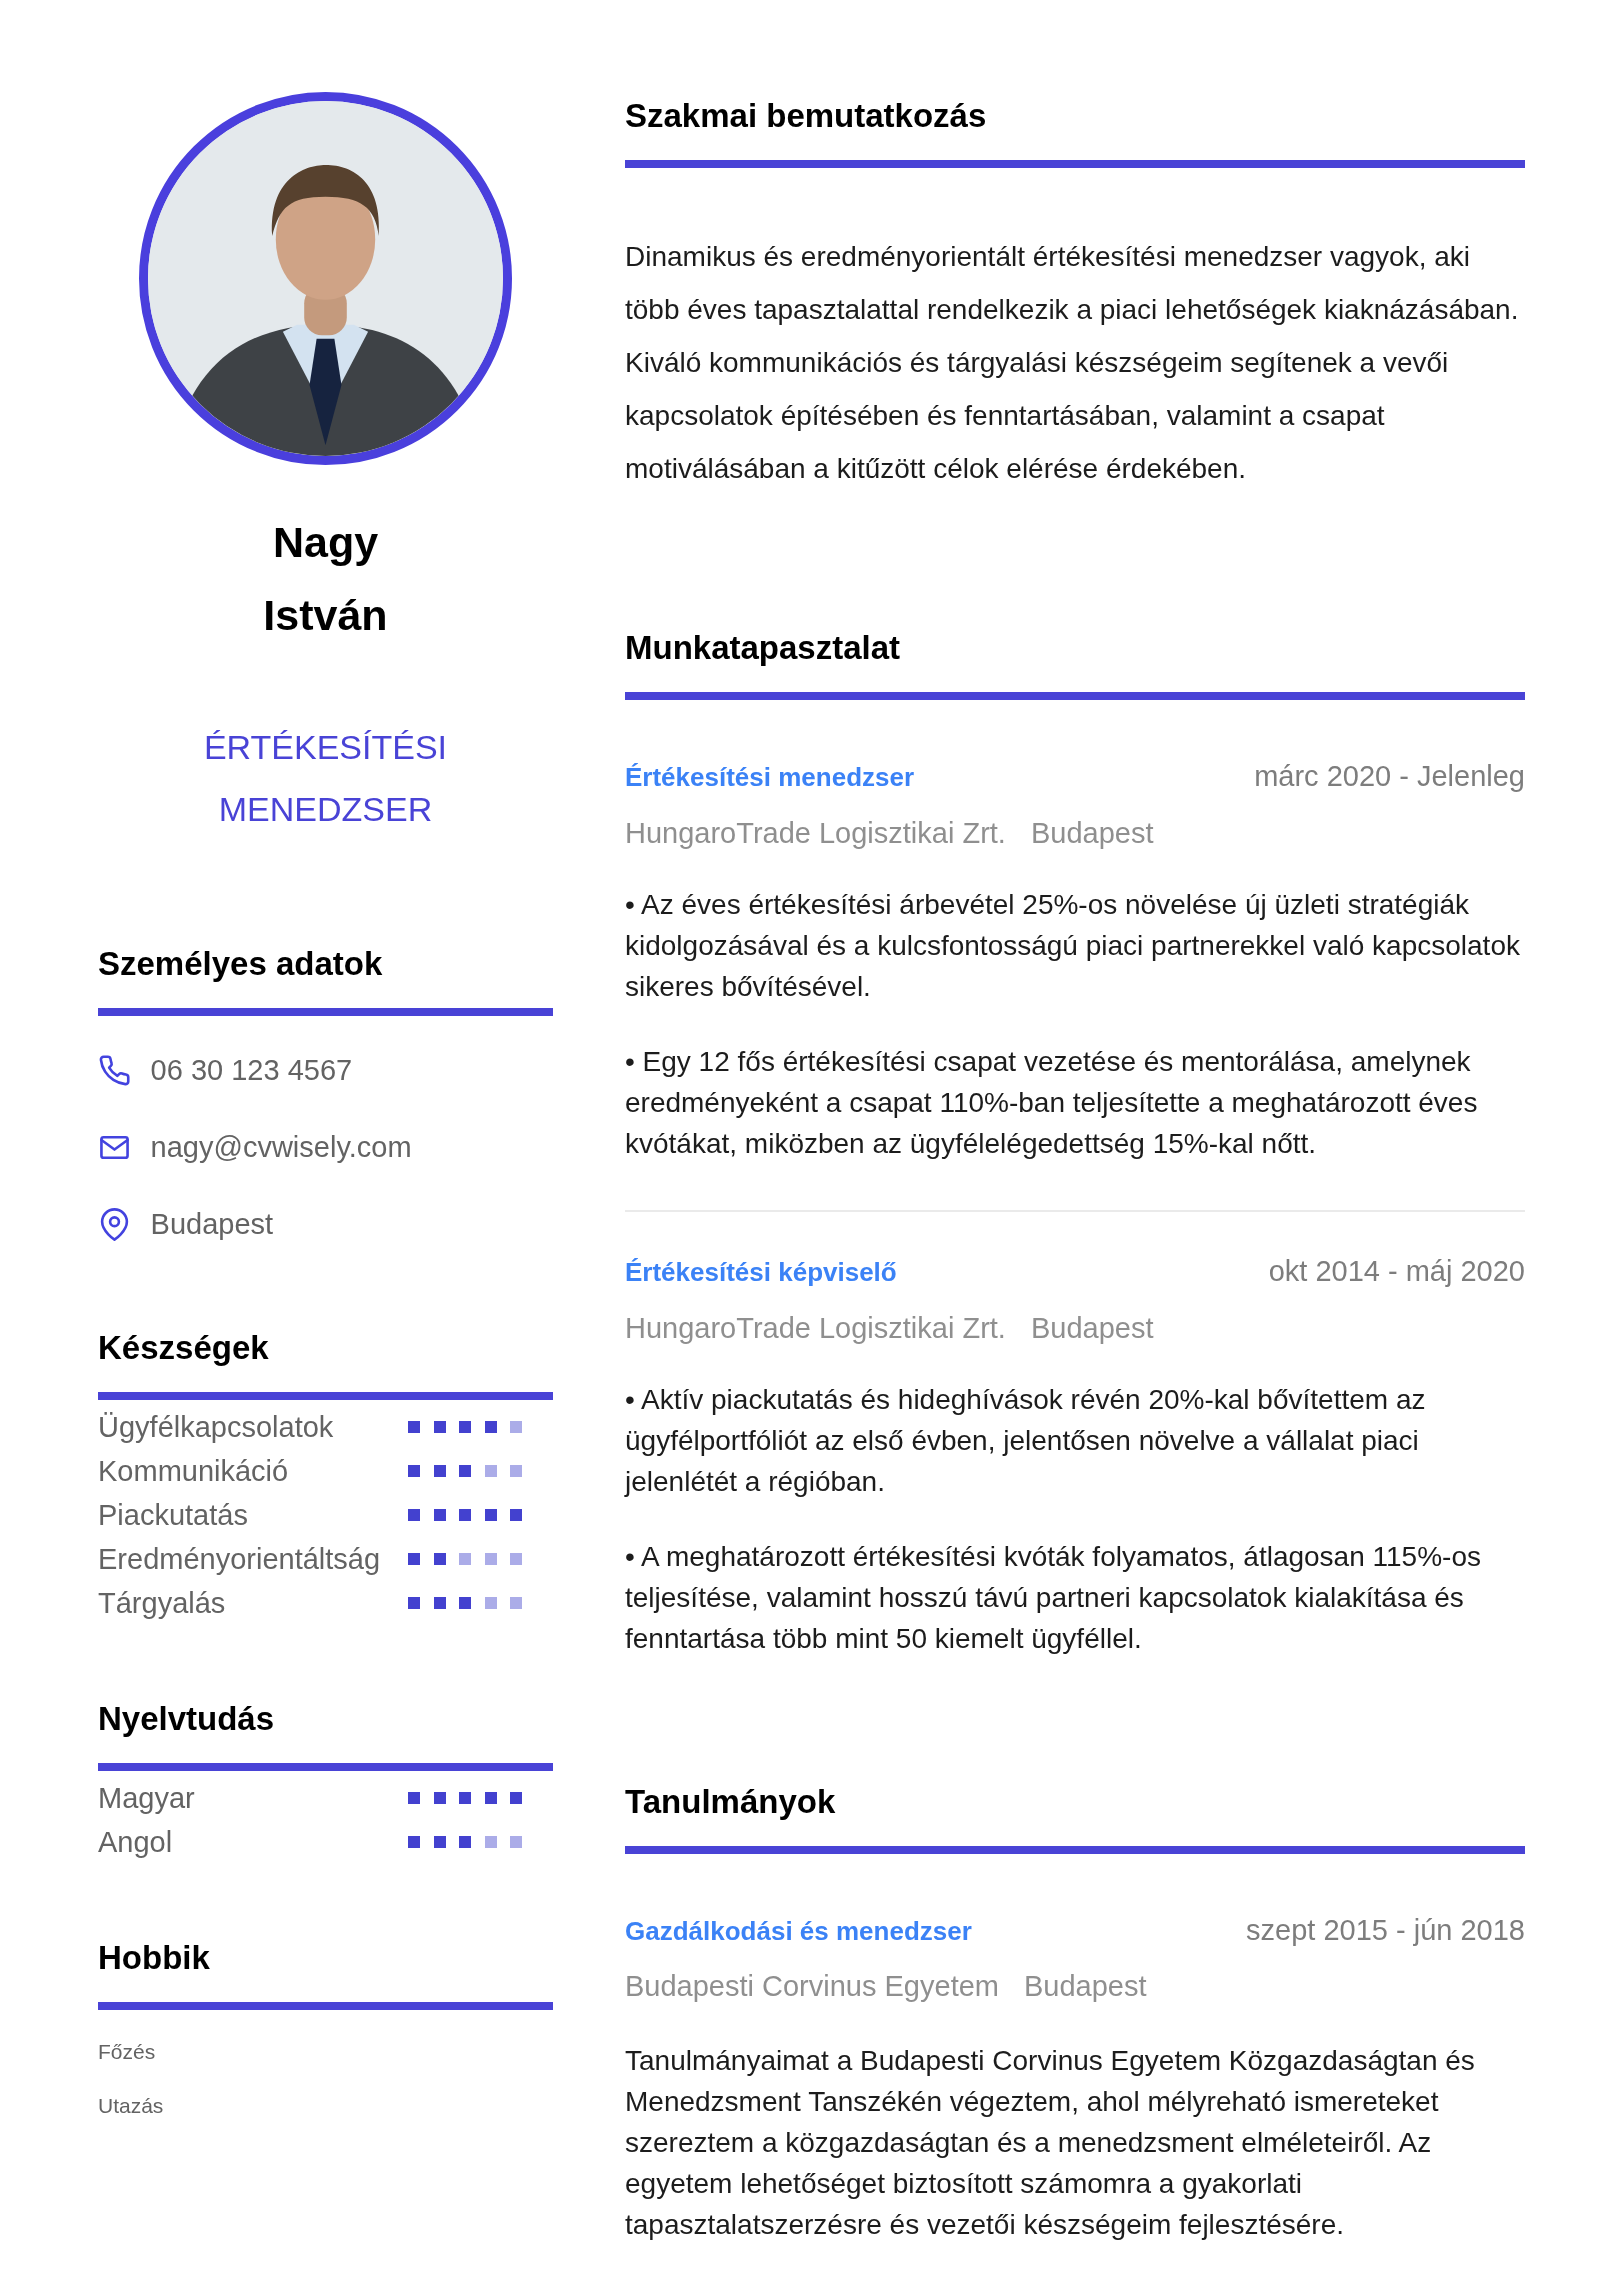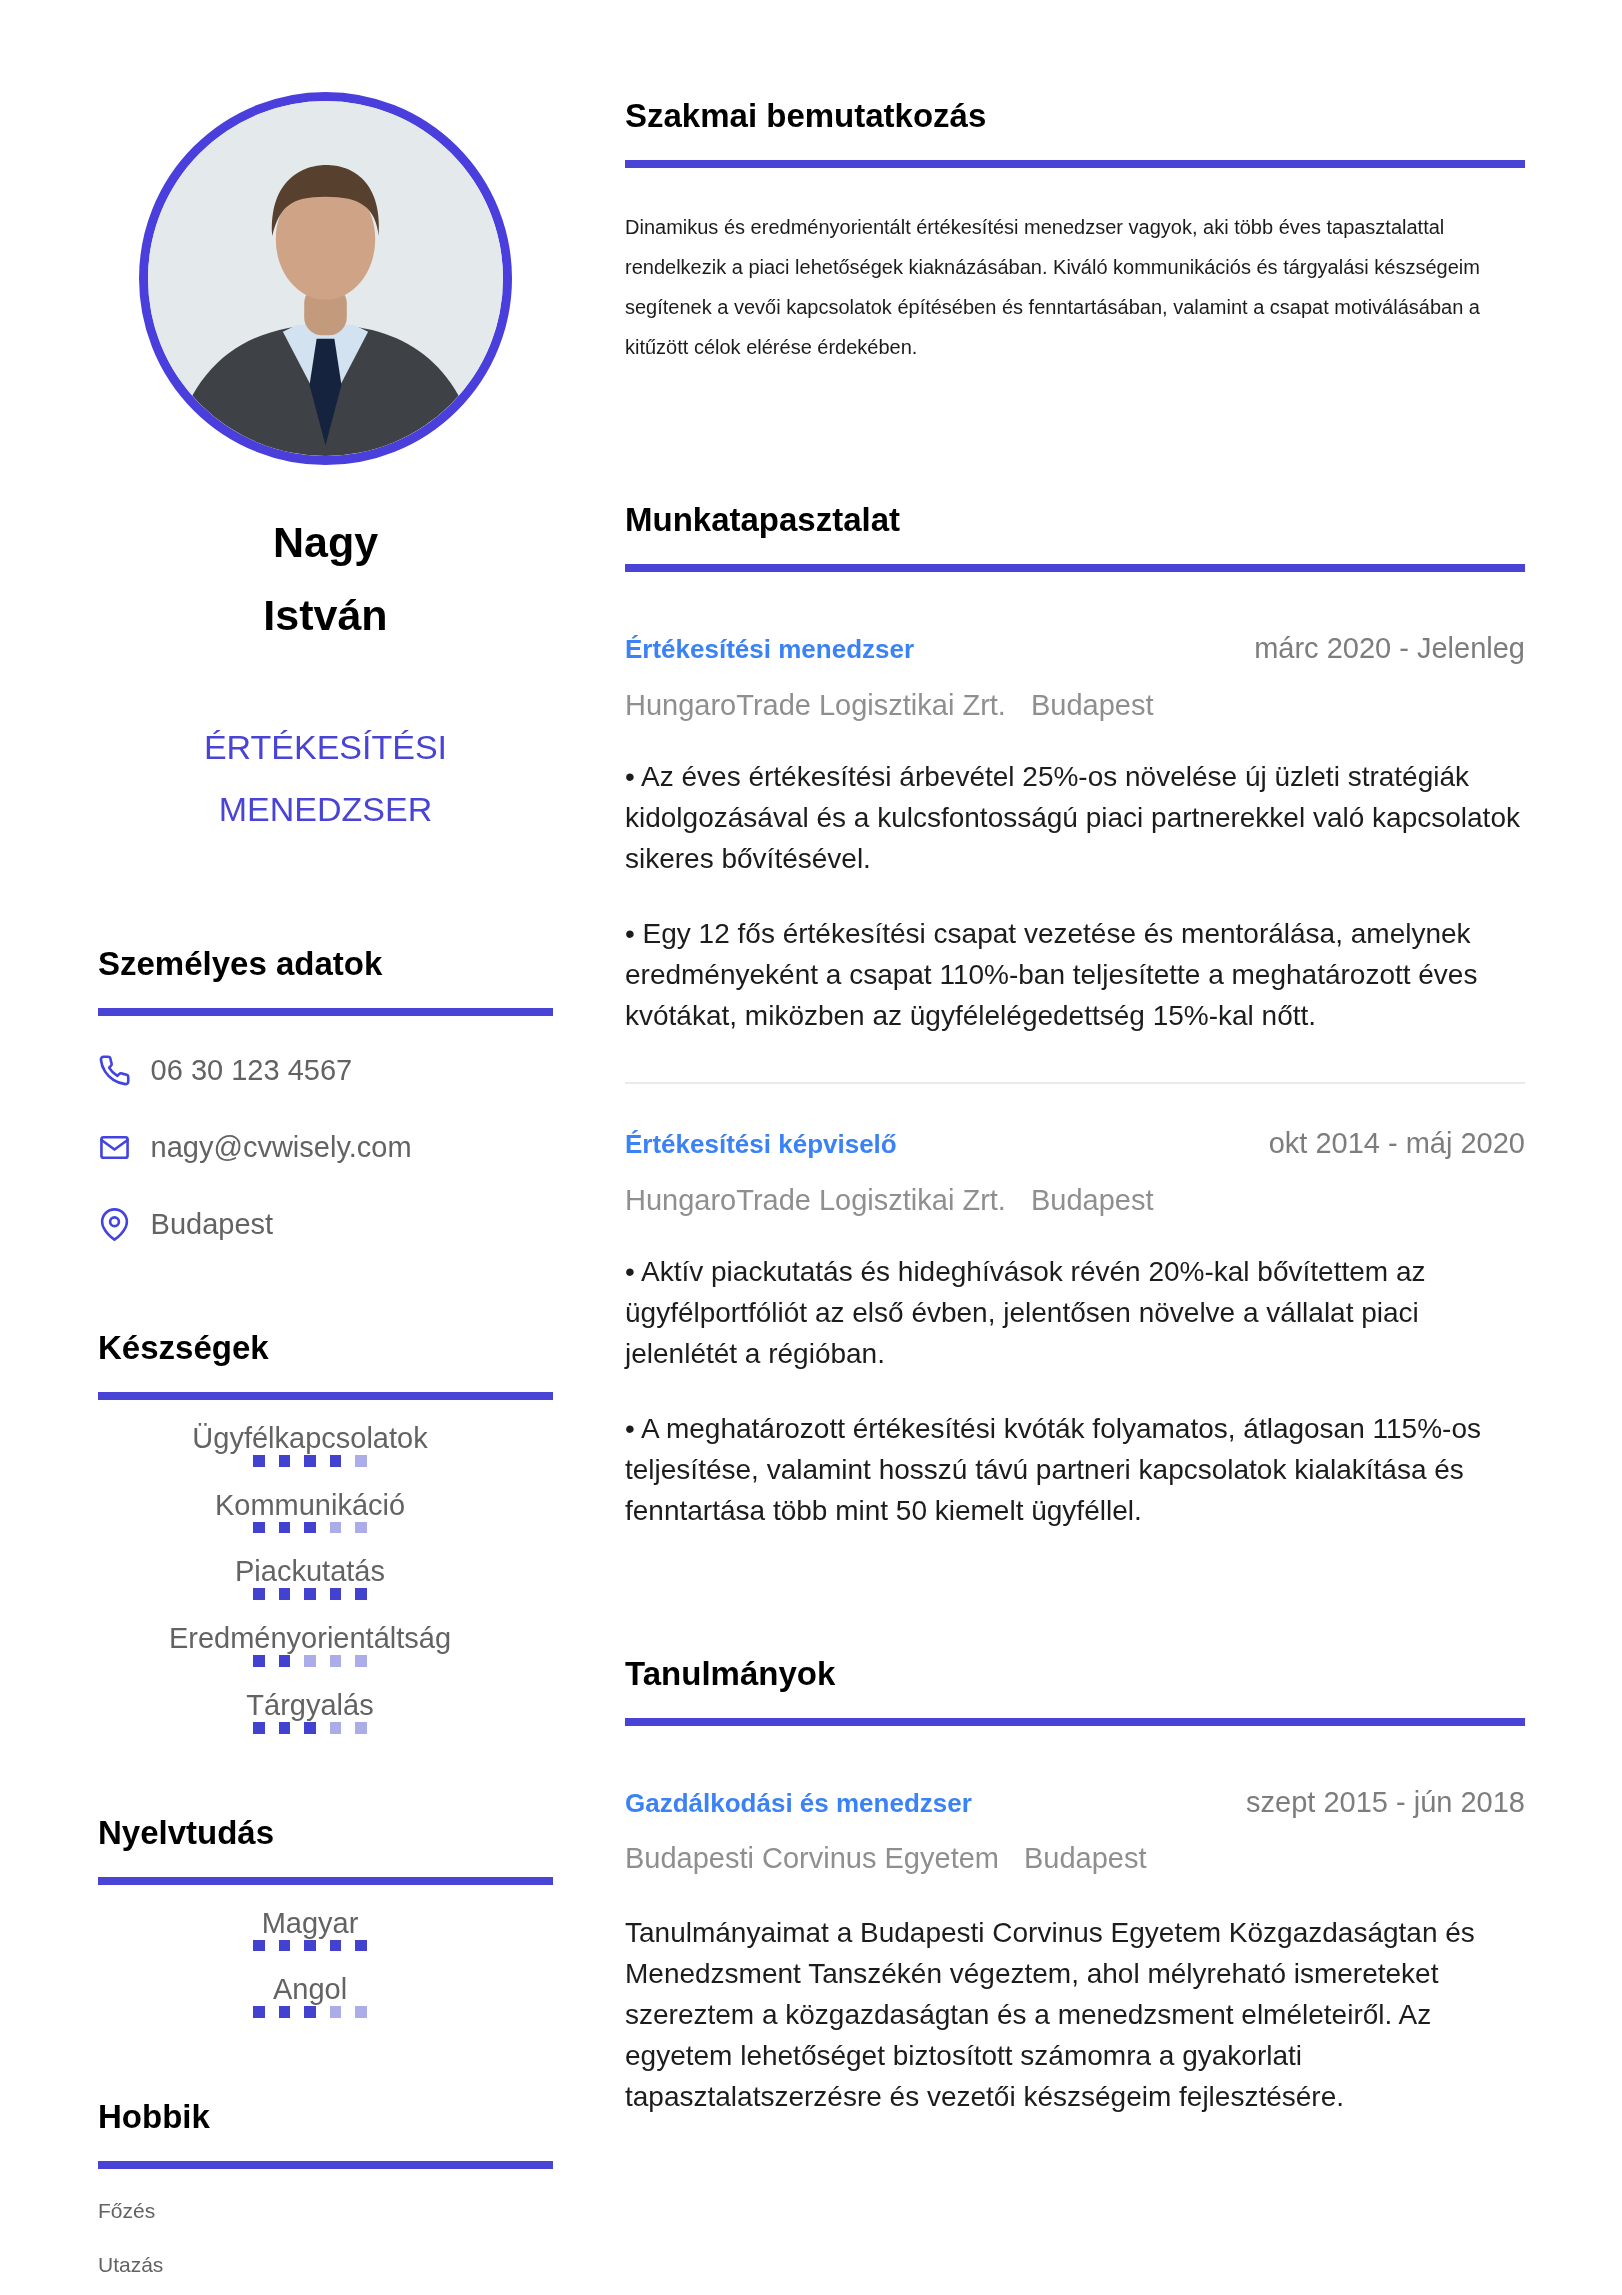--- a/index.html
+++ b/index.html
@@ -42,36 +42,36 @@
   .mt-langs    { margin-top:80px; }
   .mt-hobbies  { margin-top:80px; }
 
   .contact { margin-top:38px; }
   .contact-row { display:flex; align-items:center; gap:19.6px; margin-top:44px; }
   .contact-row:first-child { margin-top:0; }
   .contact-icon { width:33px; height:33px; flex:0 0 33px; }
   .contact-icon svg { width:33px; height:33px; stroke:#4343df; }
   .contact-text { font-size:29px; color:#636363; }
 
-  .rating-row { display:flex; justify-content:space-between; align-items:center; margin-top:22px; padding-right:31px;flex-direction:column; }
+  .rating-row { display:flex; justify-content:space-between; align-items:center; margin-top:11px; padding-right:31px; }
   .rating-block { margin-top:9.2px; }
   .rating-label { font-size:29px; color:#636363; }
   .squares { display:flex; gap:13.7px; }
   .sq { width:11.8px; height:11.8px; }
   .sq-on  { background:#4341cf; }
   .sq-off { background:#abace8; }
 
   .hobby-item { margin-top:30px; font-size:21px; color:#636363; }
 
   
   .mt-summary { margin-top:5.2px; }
   .mt-exp { margin-top:134px; }
   .mt-edu { margin-top:124px; }
 
-  .para { margin:39px 0 0 0; font-size:20px; line-height:40px; color:#1c1c1c; }
+  .para { margin:62px 0 0 0; font-size:28px; line-height:53px; color:#1c1c1c; }
 
   .entry { margin-top:60px; }
   .entry-head { display:flex; justify-content:space-between; align-items:baseline; }
   .entry-title { font-size:26px; font-weight:bold; color:#3b82f6; }
   .entry-dates { font-size:29px; color:#7d7d7d; white-space:nowrap; }
   .entry-org { margin-top:23.6px; font-size:29px; color:#8f8f8f; }
   .entry-org .org-loc { margin-left:25px; }
   .bullet { margin:34px 0 0 0; font-size:28px; line-height:41px; color:#1c1c1c; }
   .entry-divider { height:2.6px; background:#eaeaea; margin-top:46px; }
   .entry.after-divider { margin-top:43px; }

